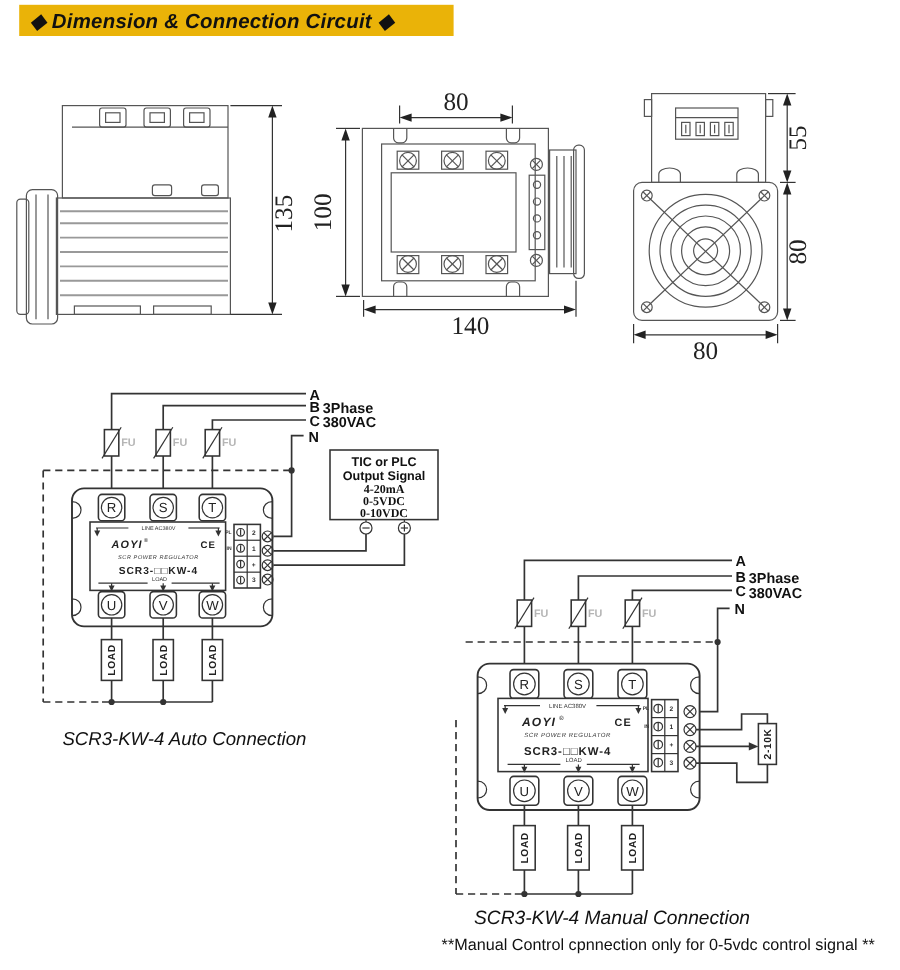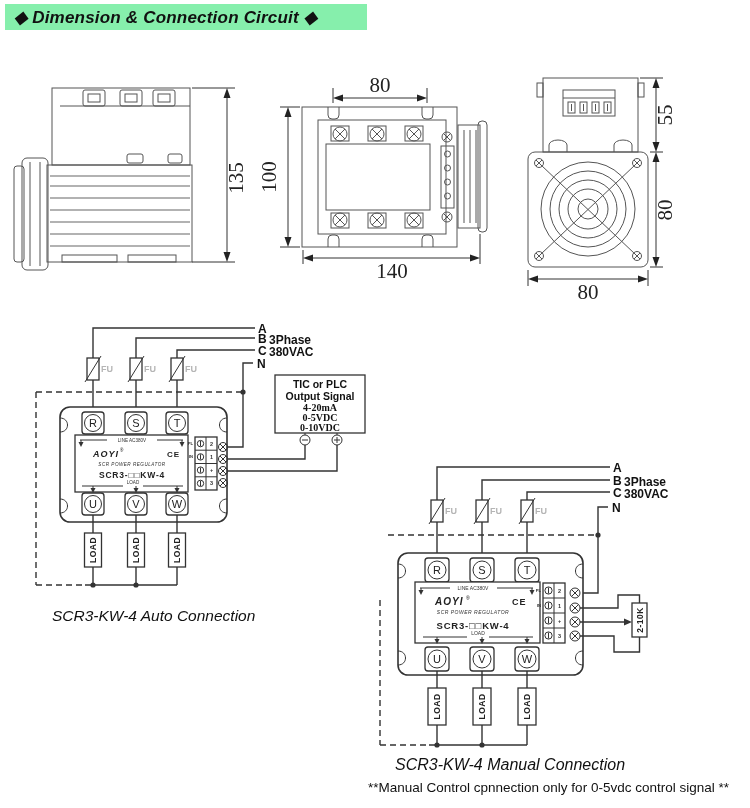--- a/index.html
+++ b/index.html
@@ -1,18 +1,18 @@
 <!DOCTYPE html>
 <html><head>
 <meta charset="utf-8">
 <style>
   html,body{margin:0;padding:0;background:#fff;}
   #page{position:relative;width:750px;height:808px;background:#fff;overflow:hidden;
         font-family:"Liberation Sans",sans-serif;}
-  #titlebar{position:absolute;left:5px;top:4px;width:362px;height:26px;background:#86efac;
+  #titlebar{position:absolute;left:16px;top:4px;width:362px;height:26px;background:#eab308;
         display:flex;align-items:center;padding-left:9px;box-sizing:border-box;
         font-style:italic;font-weight:bold;font-size:17px;color:#111;letter-spacing:0.2px;}
   svg{position:absolute;overflow:visible;}
   svg text{font-family:"Liberation Sans",sans-serif;}
   .dim{font-family:"Liberation Serif",serif;font-size:21px;fill:#222;}
   .ln{stroke:#555;stroke-width:1;fill:none;}
   .lt{stroke:#999;stroke-width:1.6;fill:none;}
   .wire{stroke:#333;stroke-width:1.4;fill:none;}
   .thin{stroke:#333;stroke-width:1;fill:none;}
   .dash{stroke:#333;stroke-width:1.4;fill:none;stroke-dasharray:6 4;}

